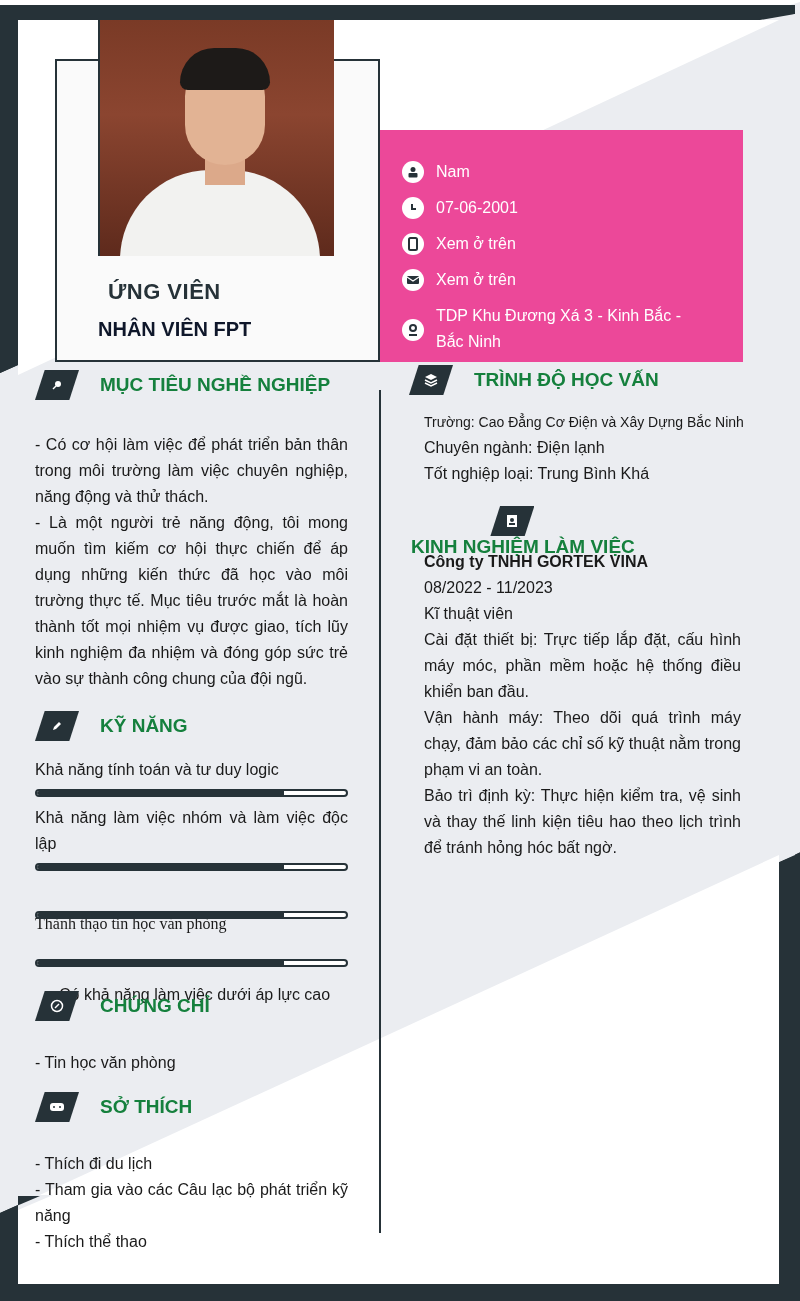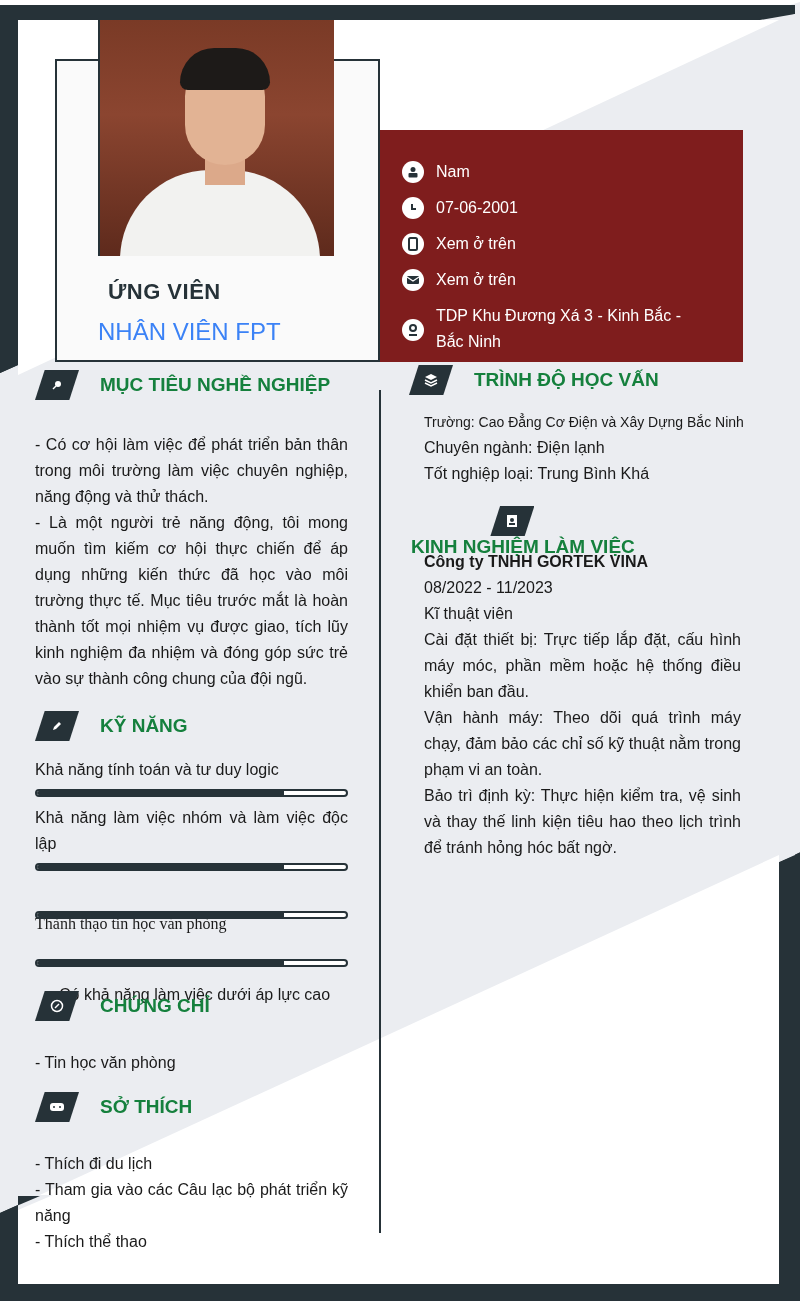--- a/index.html
+++ b/index.html
@@ -14,23 +14,23 @@
 
   
   .name-card { position: absolute; left: 55px; top: 59px; width: 325px; height: 303px; background: #fafafa; border: 2px solid #263238; }
   .photo { position: absolute; left: 98px; top: 20px; width: 236px; height: 236px; background: linear-gradient(180deg, #7a3a26 0%, #8b4530 40%, #5e2a1c 100%); overflow: hidden; border-left: 2px solid #263238; }
   .photo .shirt { position: absolute; left: 20px; top: 150px; width: 200px; height: 100px; background: #f2f2f0; border-radius: 90px 90px 0 0; }
   .photo .face { position: absolute; left: 85px; top: 40px; width: 80px; height: 105px; background: #e2b394; border-radius: 40px 40px 44px 44px; }
   .photo .hair { position: absolute; left: 80px; top: 28px; width: 90px; height: 42px; background: #1d1a18; border-radius: 44px 44px 10px 10px; }
   .photo .neck { position: absolute; left: 105px; top: 130px; width: 40px; height: 35px; background: #dca98a; }
 
   .cand-name { position: absolute; left: 108px; top: 279px; font-size: 22px; font-weight: bold; color: #263238; letter-spacing: 0.5px; }
-  .cand-title { position: absolute; left: 98px; top: 318px; font-size: 24px; color: #3b82f6; }
-
-  .info-box { position: absolute; left: 380px; top: 130px; width: 363px; height: 232px; background: #7f1d1d; color: #ffffff; }
+  .cand-title { position: absolute; left: 98px; top: 318px; font-size: 20px; color: #0f172a; font-weight: bold; }
+
+  .info-box { position: absolute; left: 380px; top: 130px; width: 363px; height: 232px; background: #ec4899; color: #ffffff; }
   .info-row { position: absolute; left: 22px; display: flex; align-items: flex-start; font-size: 16px; line-height: 26px; }
   .info-row .ico { width: 22px; height: 22px; border-radius: 50%; background: #ffffff; margin-right: 12px; margin-top: 2px; display: flex; align-items: center; justify-content: center; flex-shrink: 0; }
   .info-row .txt { width: 260px; }
 
   
   .sec-head { position: absolute; display: flex; align-items: center; }
   .sec-icon { width: 44px; height: 30px; background: #263238; clip-path: polygon(22% 0, 100% 0, 78% 100%, 0 100%); display: flex; align-items: center; justify-content: center; margin-right: 21px; }
   .sec-title { font-size: 19px; font-weight: bold; color: #15803d; }
 
   .para { position: absolute; font-size: 16px; line-height: 26px; color: #1a1a1a; text-align: justify; }

